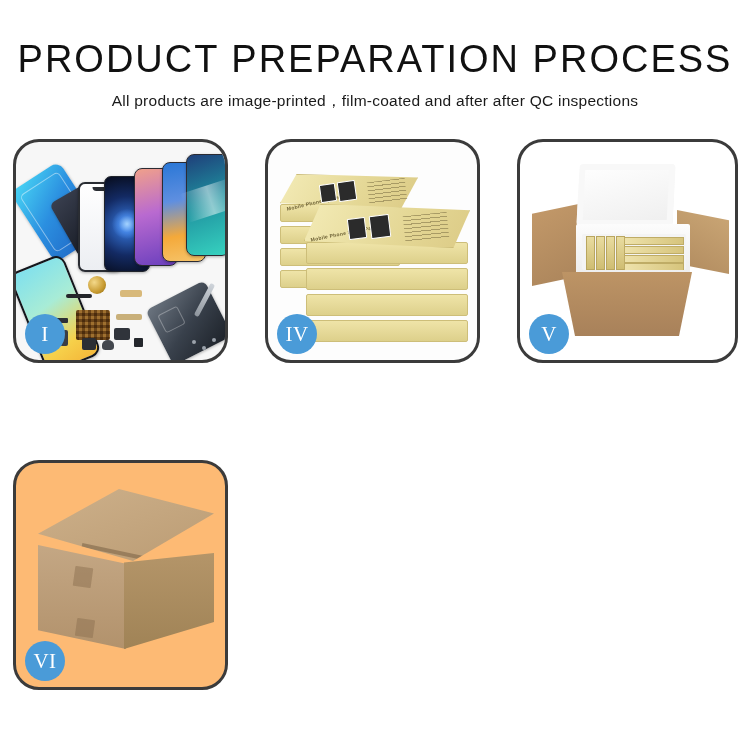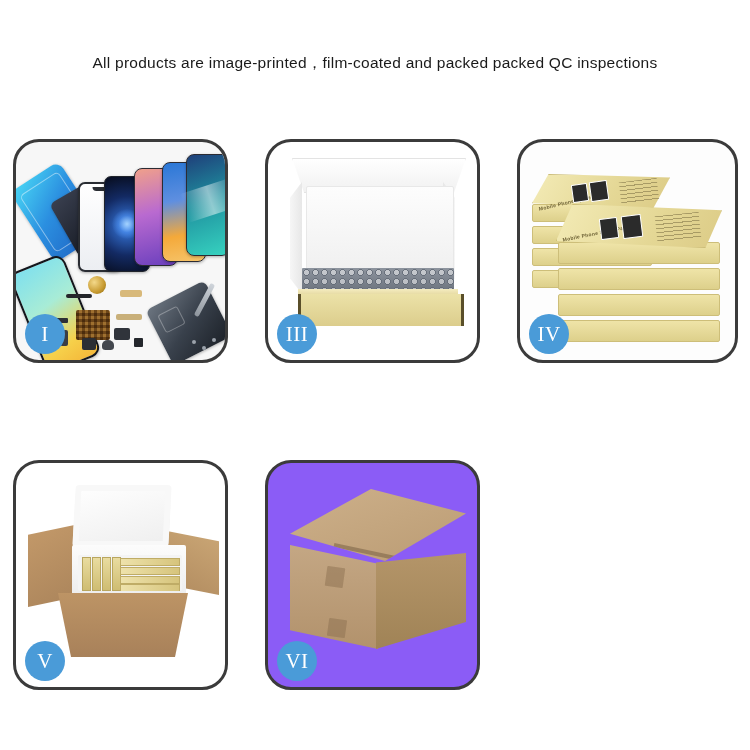--- a/index.html
+++ b/index.html
@@ -295,21 +295,21 @@
     background:linear-gradient(180deg,#e9dca0,#cfbd72);
     border:.5px solid #b9a65f;
   }
   .ystripH{
     position:absolute;left:42px;height:6px;width:58px;
     background:linear-gradient(90deg,#eee2ab,#d6c47c);
     border:.5px solid #bfac66;
   }
 
   
-  .p6{background:#8b5cf6;}
+  .p6{background:#fdba74;}
   .c6-top{
     position:absolute;left:22px;top:26px;width:176px;height:72px;
     background:linear-gradient(160deg,#cdb08a,#bb9c74);
     clip-path:polygon(46% 0,100% 34%,54% 100%,0 62%);
   }
   .c6-seam{
     position:absolute;left:44px;top:54px;width:140px;height:4px;
     background:rgba(120,96,68,.55);
     transform:rotate(12deg);transform-origin:left center;
   }
@@ -326,21 +326,22 @@
   .c6-tape{position:absolute;background:rgba(140,112,80,.5);border-radius:1px;}
   .t1{left:58px;top:104px;width:18px;height:20px;transform:rotate(8deg);}
   .t2{left:60px;top:156px;width:18px;height:18px;transform:rotate(8deg);}
 </style>
 </head>
 <body>
 
 <div class="page">
 
   <div class="header">
-    <div class="subtitle">All products are image-printed，film-coated and packed packed QC inspections</div>
+    <div class="title">PRODUCT PREPARATION PROCESS</div>
+    <div class="subtitle">All products are image-printed，film-coated and after after QC inspections</div>
   </div>
 
   <div class="grid">
 
     <div class="panel p1">
       <div class="stage">
         <div class="ph ph-back"></div>
         <div class="ph ph-dark"></div>
         <div class="ph ph-white"></div>
         <div class="ph ph-blue"></div>
@@ -363,32 +364,20 @@
         <div class="prt p-h"></div>
         <div class="prt screwdriver"></div>
         <div class="prt scrw s1"></div>
         <div class="prt scrw s2"></div>
         <div class="prt scrw s3"></div>
       </div>
       <div class="badge">I</div>
     </div>
 
 
-    <div class="panel p3">
-      <div class="stage">
-        <div class="bx3-lid"></div>
-        <div class="bx3-sideL"></div>
-        <div class="bx3-sideR"></div>
-        <div class="bx3-foam"></div>
-        <div class="bx3-bub"></div>
-        <div class="bx3-lip"></div>
-        <div class="bx3-front"></div>
-      </div>
-      <div class="badge">III</div>
-    </div>
 
     <div class="panel p4">
       <div class="stage">
         <div class="stack">
 
           <div class="sbox sb-side" style="left:4px;top:48px;width:118px;height:16px;"></div>
           <div class="sbox sb-side" style="left:4px;top:70px;width:118px;height:16px;"></div>
           <div class="sbox sb-side" style="left:4px;top:92px;width:118px;height:16px;"></div>
           <div class="sbox sb-side" style="left:4px;top:114px;width:118px;height:16px;"></div>
 

